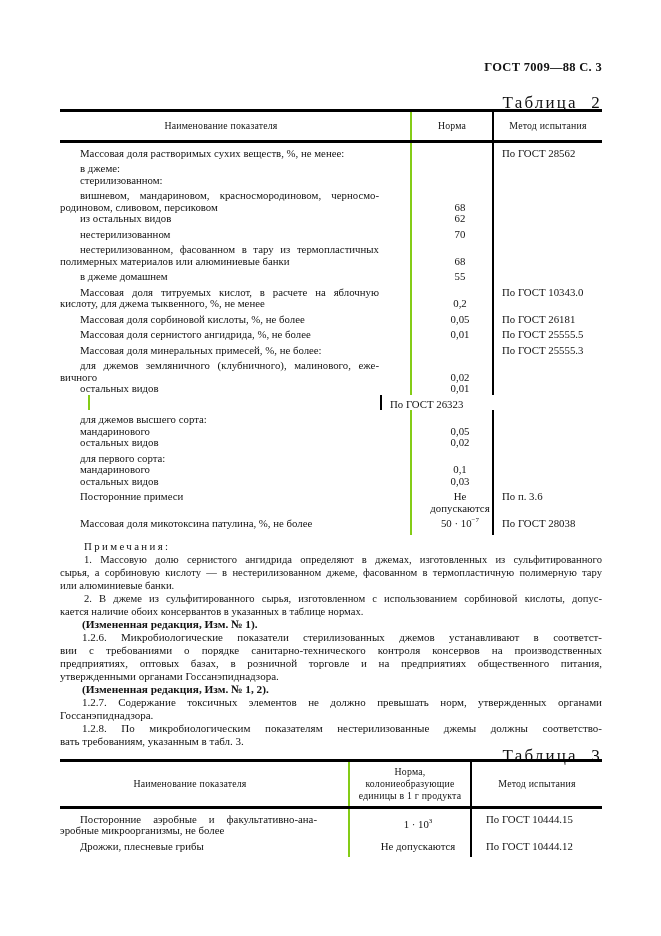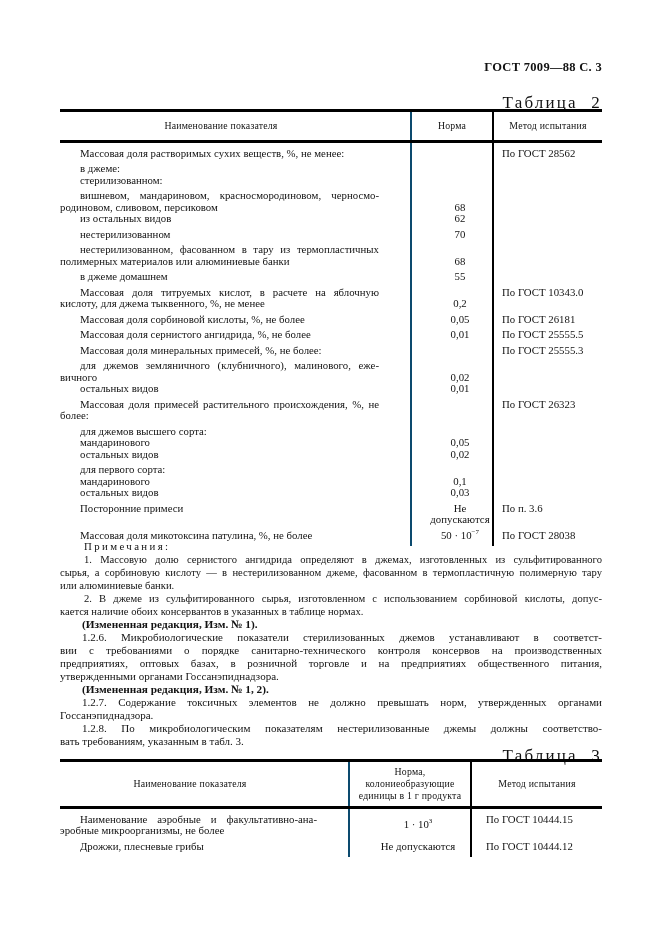--- a/index.html
+++ b/index.html
@@ -20,21 +20,21 @@
   .t3{top:759px;}
   .row{display:grid;}
   .t2 .row{grid-template-columns:322px 112px 108px;}
   .t3 .row{grid-template-columns:260px 152px 130px;}
   .hrow{border-top:3px solid #000;border-bottom:3px solid #000;}
   .hcell{
     display:flex;flex-direction:column;justify-content:center;align-items:center;
     text-align:center;font-size:9.8px;line-height:12px;min-height:28px;padding:4px 2px;
     box-sizing:border-box;letter-spacing:.2px;
   }
-  .c2w{border-left:2px solid #0c4a6e;border-right:2px solid #000;box-sizing:border-box;margin-left:28px;}
+  .c2w{border-left:2px solid #84cc16;border-right:2px solid #000;box-sizing:border-box;margin-left:28px;}
   .c1{padding-right:3px;box-sizing:border-box;}
   .c2{display:flex;flex-direction:column;justify-content:flex-end;align-items:center;
       text-align:center;font-size:10.8px;line-height:11.5px;box-sizing:border-box;padding-left:16px;}
   .c2.nc{justify-content:center;}
   .c3{padding-left:8px;font-size:10.8px;line-height:11.5px;box-sizing:border-box;}
   .t3 .c3{padding-left:14px;}
   .ln{font-size:10.8px;line-height:11.5px;}
   .ind{padding-left:20px;}
   .jf{text-align:justify;text-align-last:justify;}
   .gap-n > div{padding-top:4px;}
@@ -197,24 +197,20 @@
     <div class="row gap-t">
       <div class="c1">
         <div class="ln ind">остальных видов</div>
       </div>
       <div class="c2 c2w">
         <span>0,01</span>
       </div>
       <div class="c3"></div>
     </div>
     <div class="row gap-n">
-      <div class="c1">
-        <div class="ln ind jf">Массовая доля примесей растительного происхождения, %, не</div>
-        <div class="ln">более:</div>
-      </div>
       <div class="c2 c2w"></div>
       <div class="c3">
         <div class="ln">По ГОСТ 26323</div>
       </div>
     </div>
     <div class="row gap-n">
       <div class="c1">
         <div class="ln ind">для джемов высшего сорта:</div>
       </div>
       <div class="c2 c2w"></div>
@@ -334,21 +330,21 @@
       <div class="hcell c2w">
         <div class="">Норма, колониеобразующие</div>
         <div class="">единицы в 1 г продукта</div>
       </div>
       <div class="hcell">
         <div class="">Метод испытания</div>
       </div>
     </div>
     <div class="row gap-f">
       <div class="c1">
-        <div class="ln ind jf">Наименование аэробные и факультативно-ана-</div>
+        <div class="ln ind jf">Посторонние аэробные и факультативно-ана-</div>
         <div class="ln">эробные микроорганизмы, не более</div>
       </div>
       <div class="c2 c2w nc">
         <span>1 · 10<sup>3</sup></span>
       </div>
       <div class="c3">
         <div class="ln">По ГОСТ 10444.15</div>
       </div>
     </div>
     <div class="row gap-n">

